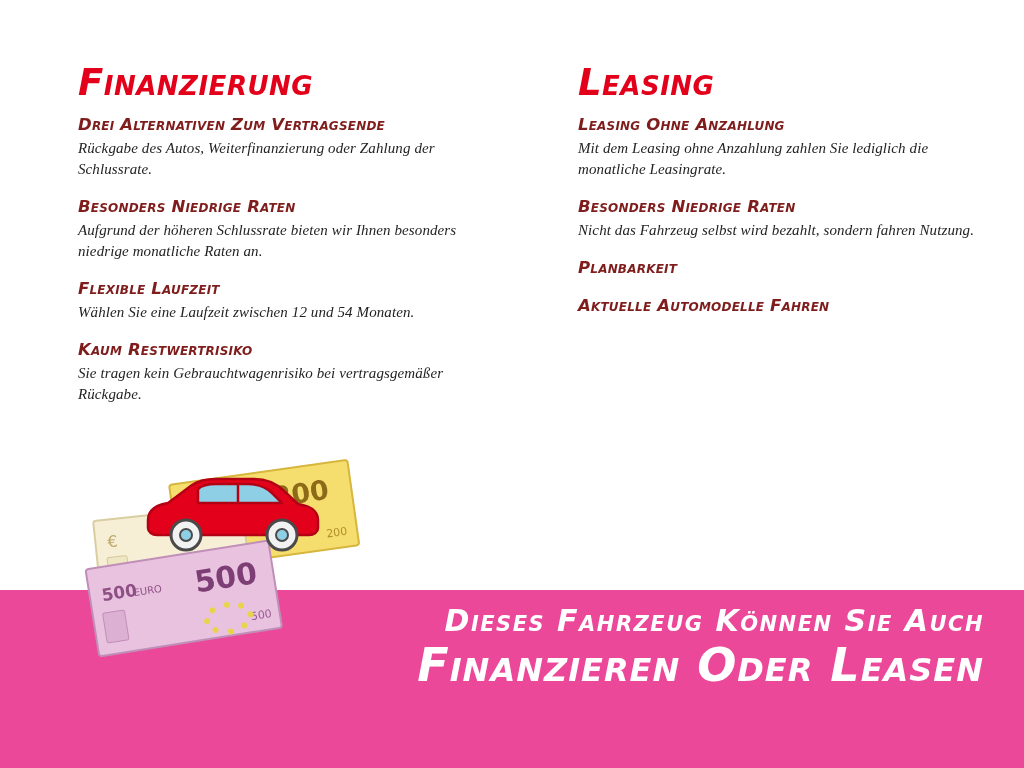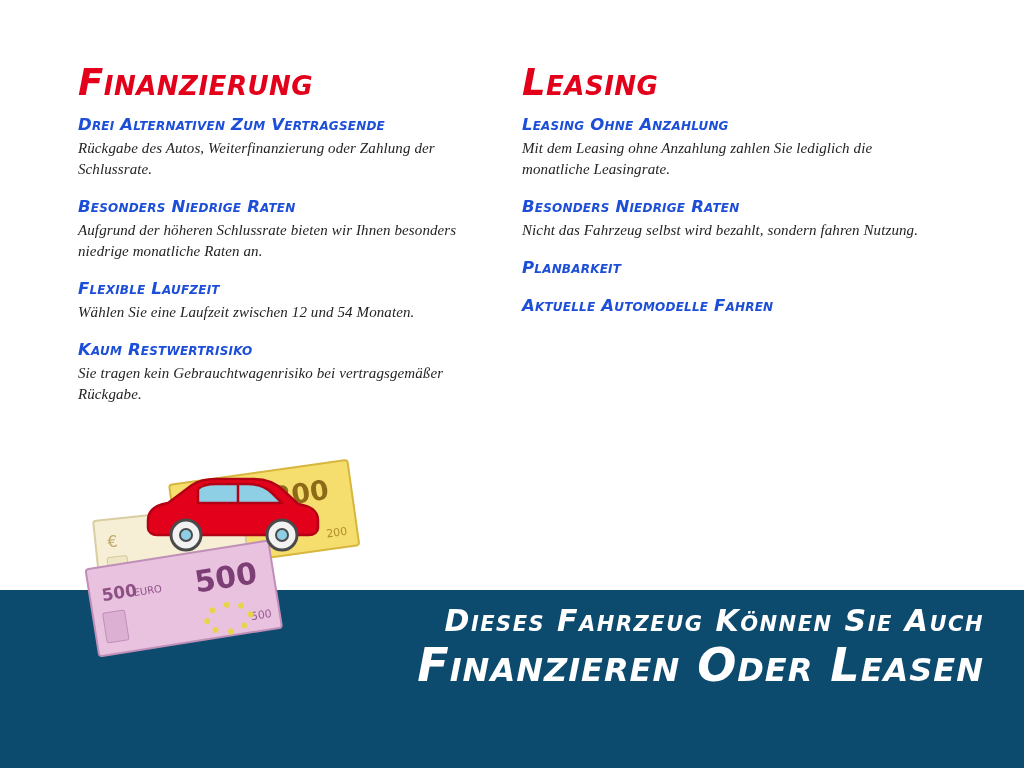--- a/index.html
+++ b/index.html
@@ -24,20 +24,21 @@
   }
 
   
   .columns {
     position: absolute;
     top: 64px;
     left: 78px;
     width: 900px;
     display: flex;
     gap: 44px;
+    justify-content: space-between;
   }
   .column {
     width: 400px;
   }
 
   .col-title {
     font-family: "DejaVu Sans", sans-serif;
     font-weight: bold;
     font-style: italic;
     font-size: 37px;
@@ -51,21 +52,21 @@
 
   .block {
     margin-bottom: 17px;
   }
   .block-head {
     font-family: "DejaVu Sans", sans-serif;
     font-weight: bold;
     font-style: italic;
     font-size: 16.5px;
     line-height: 1.25;
-    color: #1d4ed8;
+    color: #7f1d1d;
     letter-spacing: 0.2px;
     margin: 0 0 2px 0;
     font-variant: small-caps;
     text-transform: capitalize;
   }
   .block-body {
     font-family: Liberation Serif, serif;
     font-style: italic;
     font-size: 15px;
     line-height: 1.42;
@@ -74,21 +75,21 @@
     letter-spacing: 0.1px;
   }
 
   
   .banner {
     position: absolute;
     left: 0;
     bottom: 0;
     width: 1024px;
     height: 178px;
-    background: #0c4a6e;
+    background: #ec4899;
   }
   .banner-inner {
     position: absolute;
     right: 40px;
     top: 14px;
     text-align: right;
     color: #ffffff;
   }
   .banner-line1 {
     font-family: "DejaVu Sans", sans-serif;

